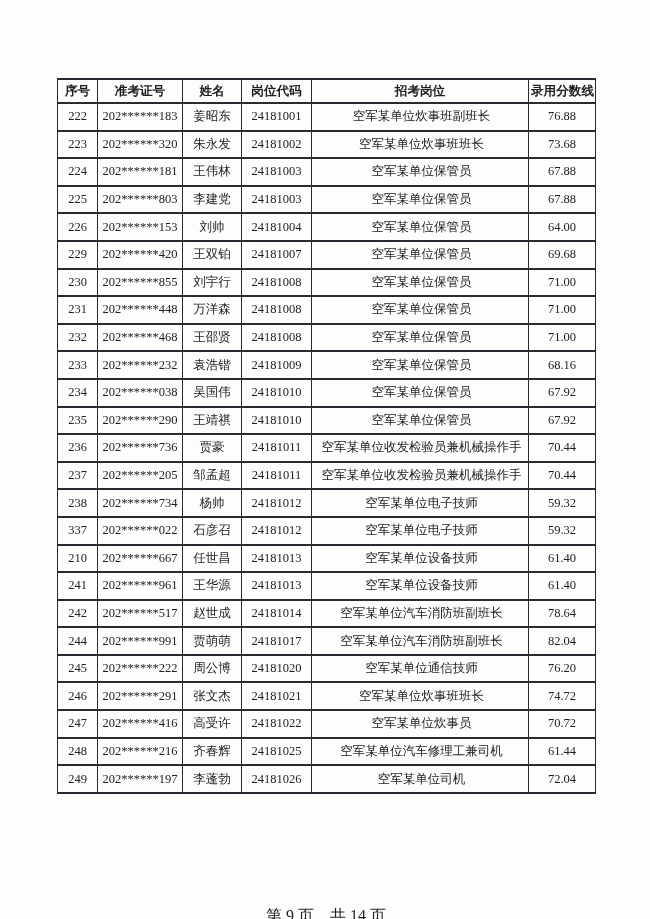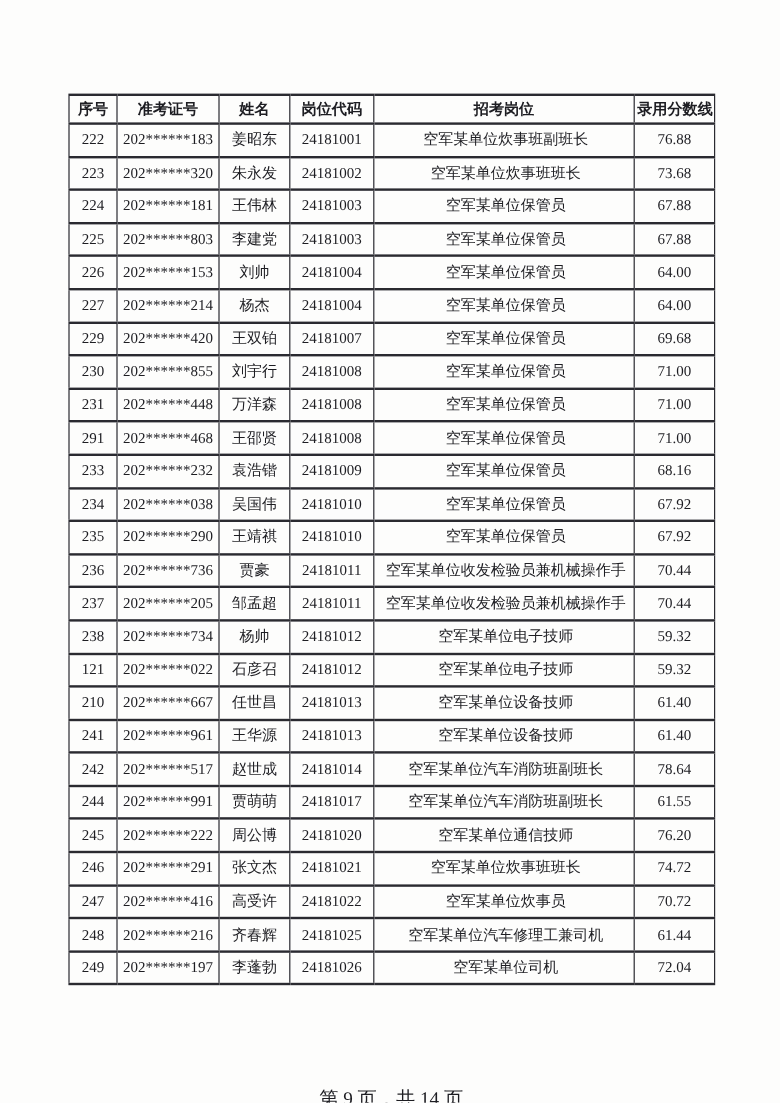--- a/index.html
+++ b/index.html
@@ -118,28 +118,20 @@
   </tr>
         <tr>
     <td class="c-seq">226</td>
     <td class="c-ticket">202******153</td>
     <td class="c-name">刘帅</td>
     <td class="c-code">24181004</td>
     <td class="c-position">空军某单位保管员</td>
     <td class="c-score">64.00</td>
   </tr>
         <tr>
-    <td class="c-seq">227</td>
-    <td class="c-ticket">202******214</td>
-    <td class="c-name">杨杰</td>
-    <td class="c-code">24181004</td>
-    <td class="c-position">空军某单位保管员</td>
-    <td class="c-score">64.00</td>
-  </tr>
-        <tr>
     <td class="c-seq">229</td>
     <td class="c-ticket">202******420</td>
     <td class="c-name">王双铂</td>
     <td class="c-code">24181007</td>
     <td class="c-position">空军某单位保管员</td>
     <td class="c-score">69.68</td>
   </tr>
         <tr>
     <td class="c-seq">230</td>
     <td class="c-ticket">202******855</td>
@@ -150,21 +142,21 @@
   </tr>
         <tr>
     <td class="c-seq">231</td>
     <td class="c-ticket">202******448</td>
     <td class="c-name">万洋森</td>
     <td class="c-code">24181008</td>
     <td class="c-position">空军某单位保管员</td>
     <td class="c-score">71.00</td>
   </tr>
         <tr>
-    <td class="c-seq">291</td>
+    <td class="c-seq">232</td>
     <td class="c-ticket">202******468</td>
     <td class="c-name">王邵贤</td>
     <td class="c-code">24181008</td>
     <td class="c-position">空军某单位保管员</td>
     <td class="c-score">71.00</td>
   </tr>
         <tr>
     <td class="c-seq">233</td>
     <td class="c-ticket">202******232</td>
     <td class="c-name">袁浩锴</td>
@@ -206,21 +198,21 @@
   </tr>
         <tr>
     <td class="c-seq">238</td>
     <td class="c-ticket">202******734</td>
     <td class="c-name">杨帅</td>
     <td class="c-code">24181012</td>
     <td class="c-position">空军某单位电子技师</td>
     <td class="c-score">59.32</td>
   </tr>
         <tr>
-    <td class="c-seq">121</td>
+    <td class="c-seq">337</td>
     <td class="c-ticket">202******022</td>
     <td class="c-name">石彦召</td>
     <td class="c-code">24181012</td>
     <td class="c-position">空军某单位电子技师</td>
     <td class="c-score">59.32</td>
   </tr>
         <tr>
     <td class="c-seq">210</td>
     <td class="c-ticket">202******667</td>
     <td class="c-name">任世昌</td>
@@ -243,21 +235,21 @@
     <td class="c-code">24181014</td>
     <td class="c-position">空军某单位汽车消防班副班长</td>
     <td class="c-score">78.64</td>
   </tr>
         <tr>
     <td class="c-seq">244</td>
     <td class="c-ticket">202******991</td>
     <td class="c-name">贾萌萌</td>
     <td class="c-code">24181017</td>
     <td class="c-position">空军某单位汽车消防班副班长</td>
-    <td class="c-score">61.55</td>
+    <td class="c-score">82.04</td>
   </tr>
         <tr>
     <td class="c-seq">245</td>
     <td class="c-ticket">202******222</td>
     <td class="c-name">周公博</td>
     <td class="c-code">24181020</td>
     <td class="c-position">空军某单位通信技师</td>
     <td class="c-score">76.20</td>
   </tr>
         <tr>

